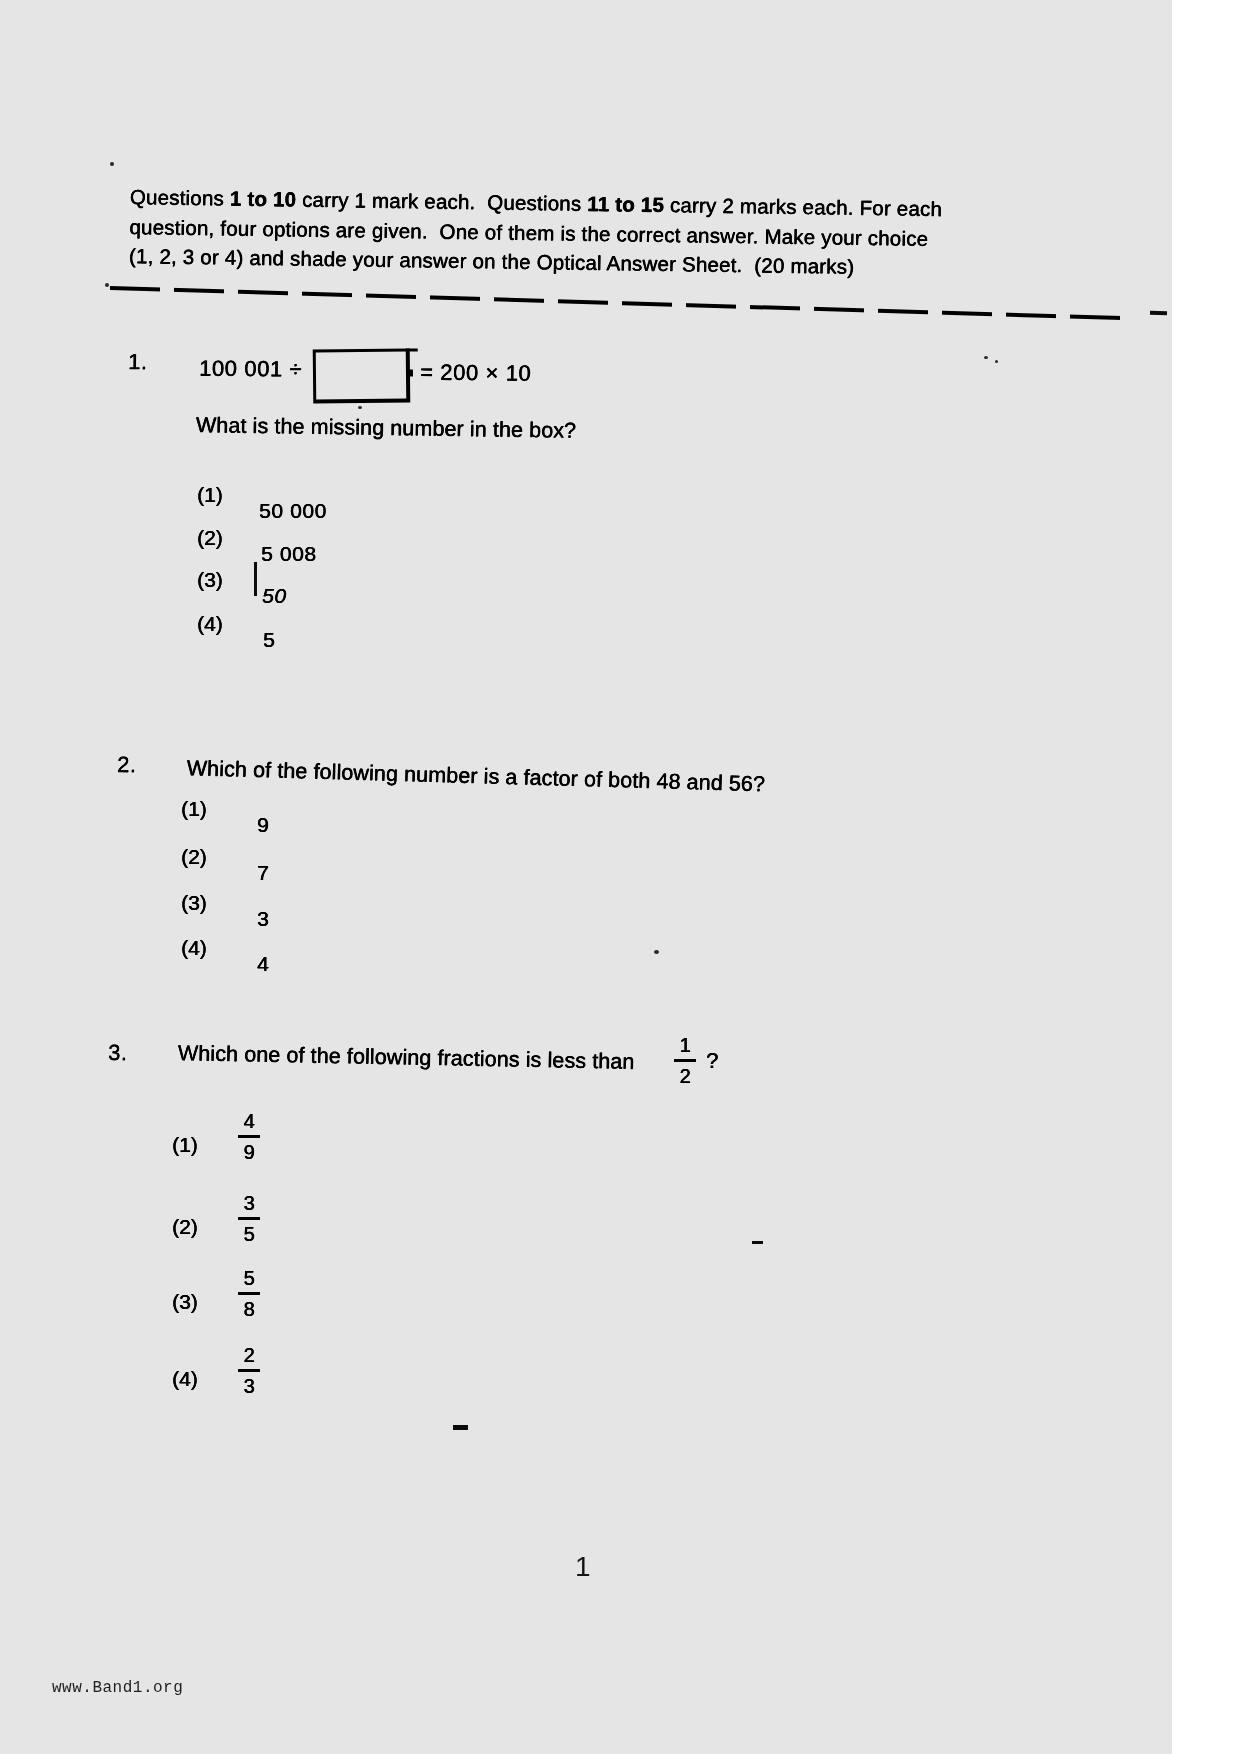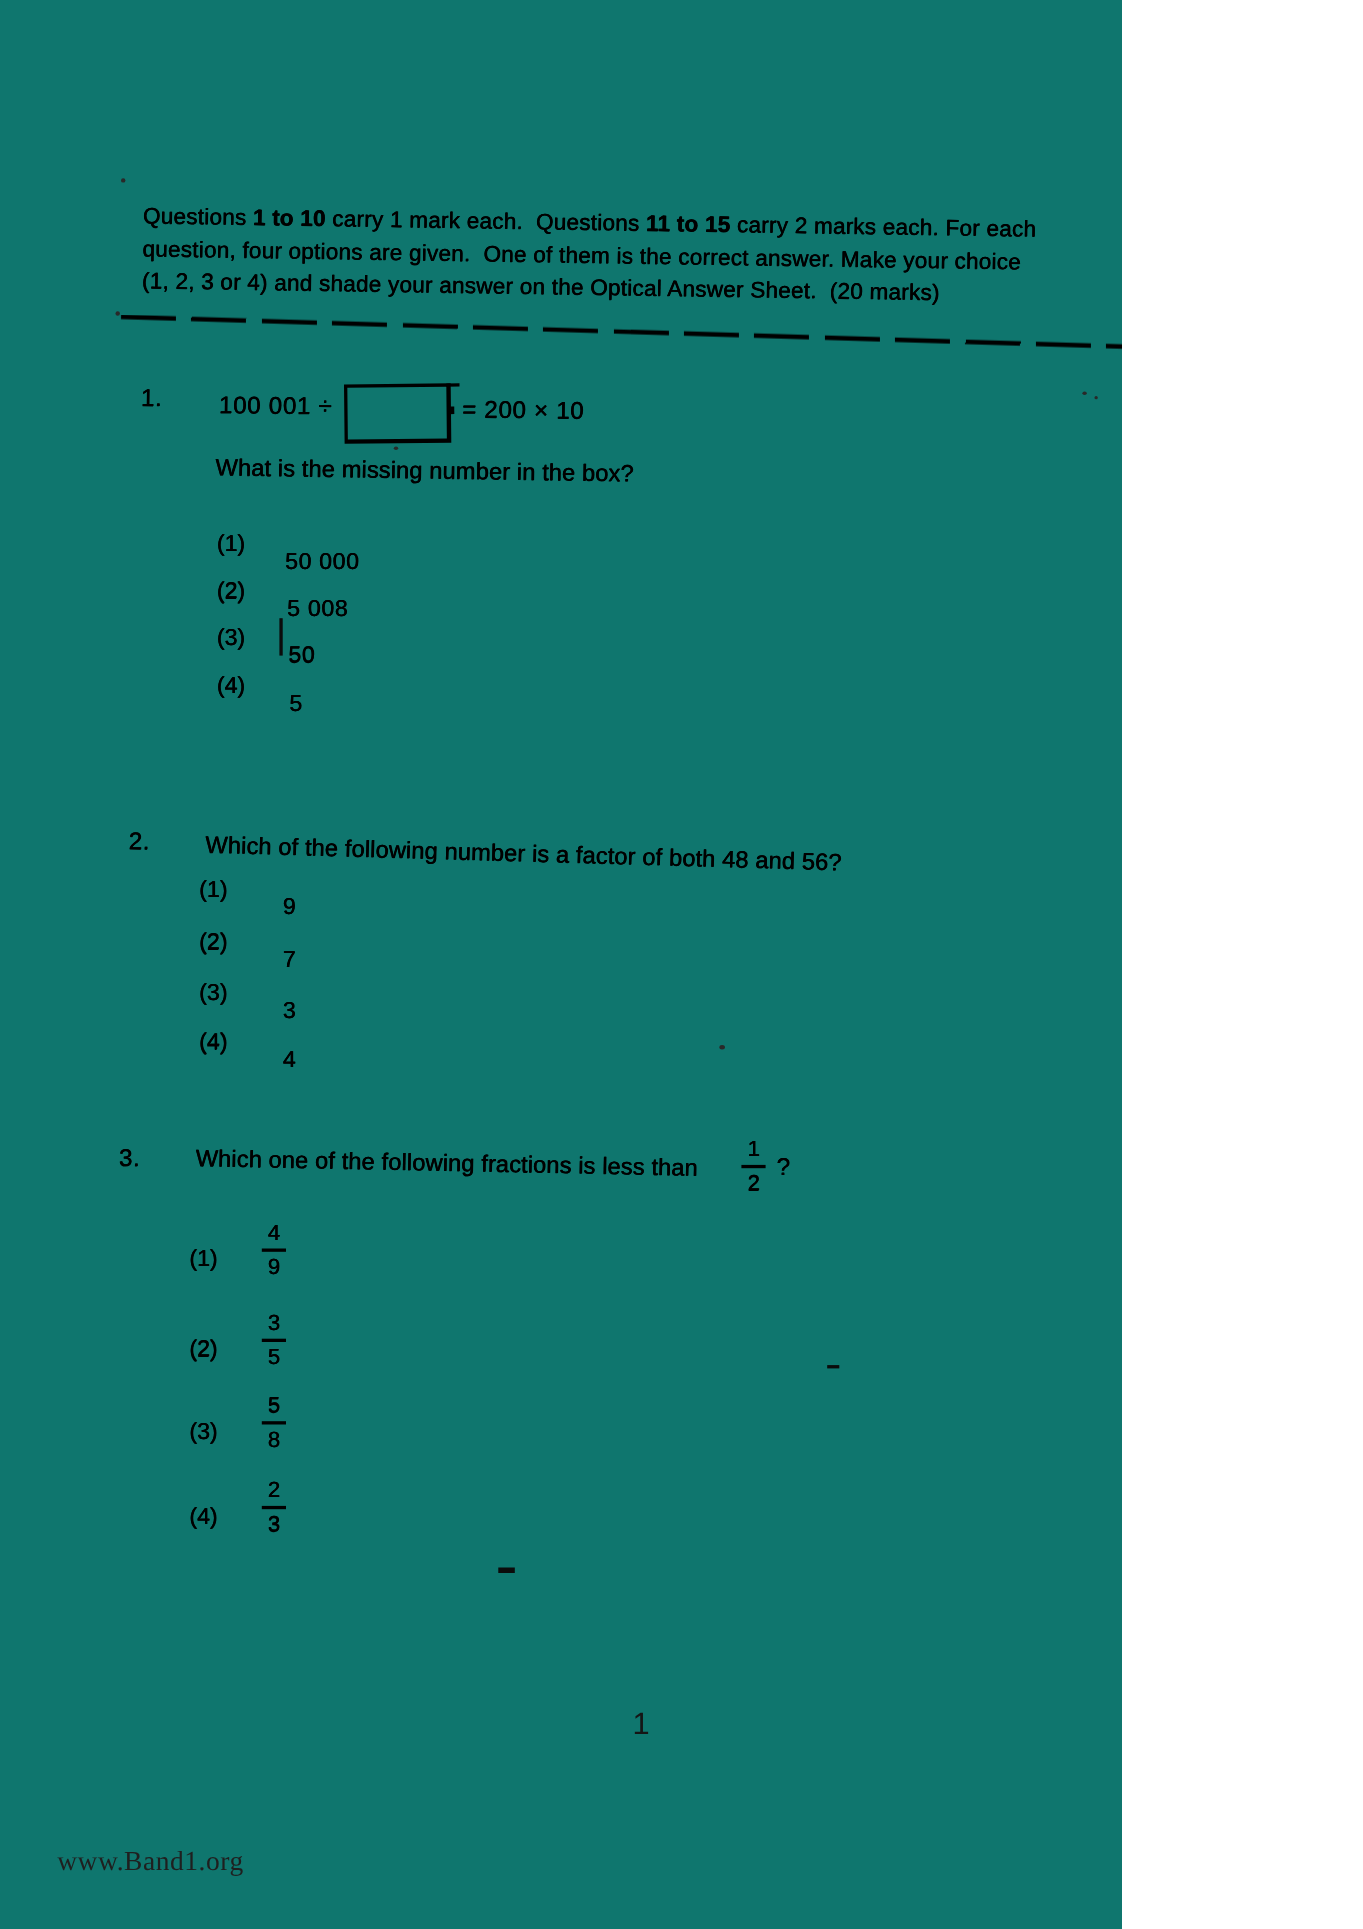--- a/index.html
+++ b/index.html
@@ -1,19 +1,19 @@
 <!DOCTYPE html>
 <html><head>
 <meta charset="utf-8">
 <style>
   html,body{margin:0;padding:0;background:#ffffff;}
   .page{
     position:relative;
-    width:1020px;height:1754px;
-    background:#0f766e;
+    width:1172px;height:1754px;
+    background:#e5e5e5;
     overflow:hidden;
     font-family:"Liberation Sans",sans-serif;
     color:#0a0a0a;
   }
   
   .scan{
     position:absolute;inset:0;
     filter:blur(0.35px) contrast(1.25);
   }
   .ink{
@@ -56,22 +56,22 @@
   
   .frac{display:inline-flex;flex-direction:column;align-items:center;width:30px;}
   .frac .num,.frac .den{font-size:20px;line-height:22px;}
   .frac .bar{width:22px;height:3px;background:#0c0c0c;margin:3px 0;}
   
   .dot{background:#3a3a3a;border-radius:50%;}
   .mark{background:#222;}
   
   .page-number{font-size:28px;color:#151515;}
   .footer-site{
-    font-family:Liberation Serif, serif;
-    font-size:25px;color:#1f1f1f;letter-spacing:0.5px;
+    font-family:Liberation Mono, monospace;
+    font-size:16px;color:#1f1f1f;letter-spacing:0.5px;
   }
 </style>
 </head>
 <body>
 
 <div class="page">
 
   <div class="scan">
 
     <div class="abs dot" style="left:110px;top:162px;width:4px;height:4px;"></div>
@@ -103,21 +103,21 @@
       <span class="opt-marker ink">(1)</span>
       <span class="opt-value ink" style="left:62px;">50 000</span>
     </div>
     <div class="abs opt-row" style="left:197px;top:526px;width:240px;">
       <span class="opt-marker ink">(2)</span>
       <span class="opt-value ink" style="left:64px;">5 008</span>
     </div>
     <div class="abs mark" style="left:254px;top:562px;width:3px;height:34px;"></div>
     <div class="abs opt-row" style="left:197px;top:568px;width:240px;">
       <span class="opt-marker ink">(3)</span>
-      <span class="opt-value ink" style="left:65px;">50</span>
+      <span class="opt-value ink" style="left:65px;font-style:italic;">50</span>
     </div>
     <div class="abs opt-row" style="left:197px;top:612px;width:240px;">
       <span class="opt-marker ink">(4)</span>
       <span class="opt-value ink" style="left:66px;">5</span>
     </div>
 
     <div class="abs q-num ink" style="left:117px;top:752px;transform:rotate(0.8deg);">2.</div>
     <div class="abs stem ink" style="left:187px;top:756px;width:660px;transform:rotate(1.6deg);transform-origin:0 0;">Which of the following number is a factor of both 48 and 56?</div>
 
     <div class="abs opt-row" style="left:181px;top:797px;width:160px;">

